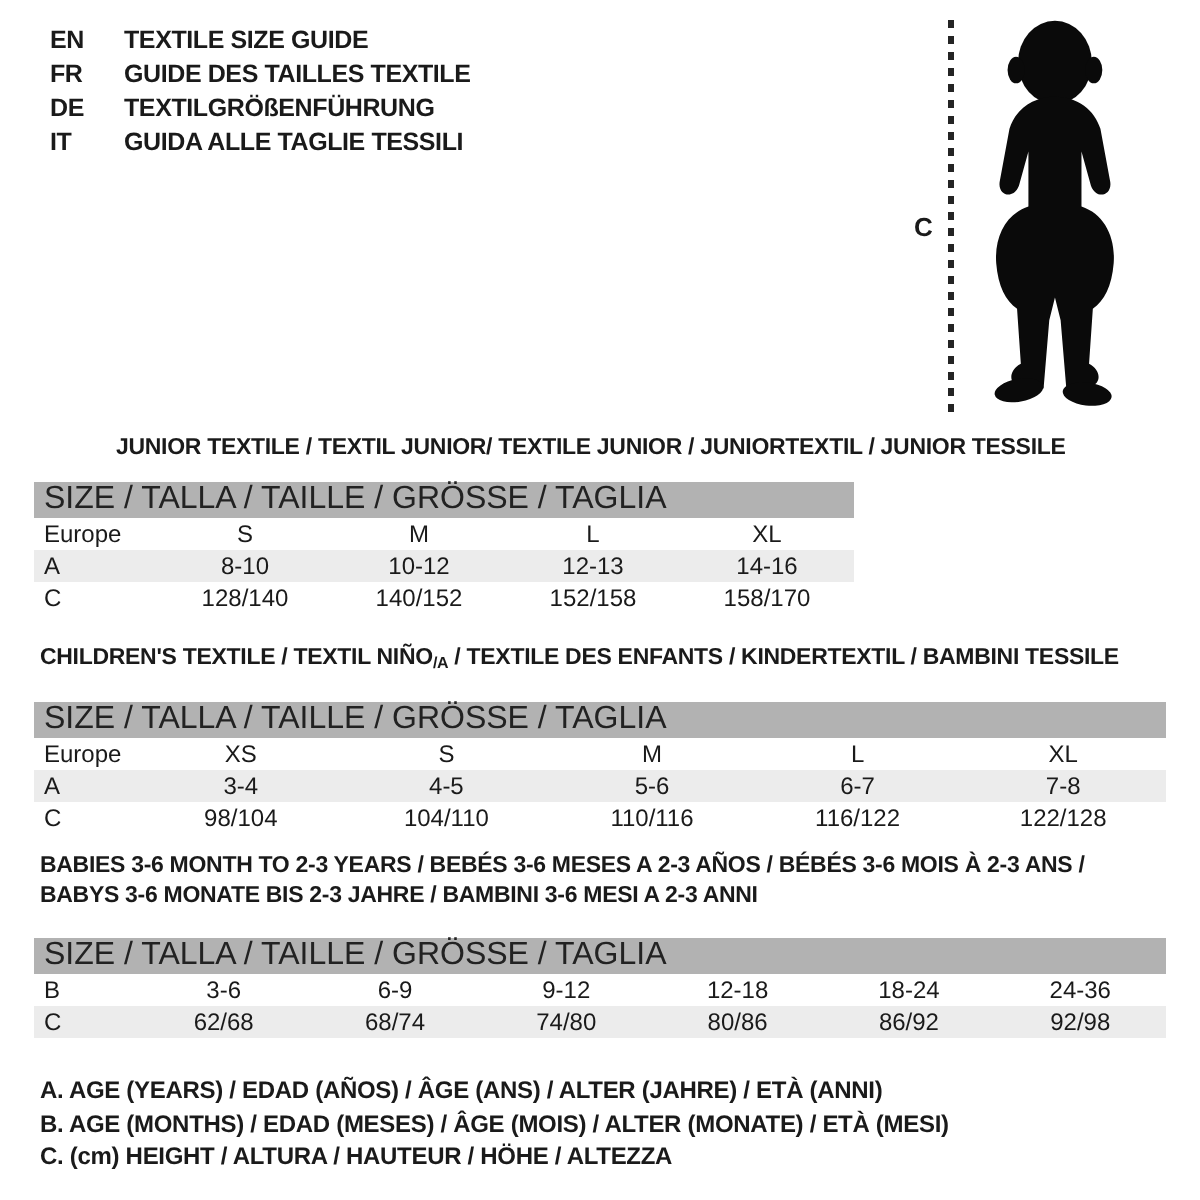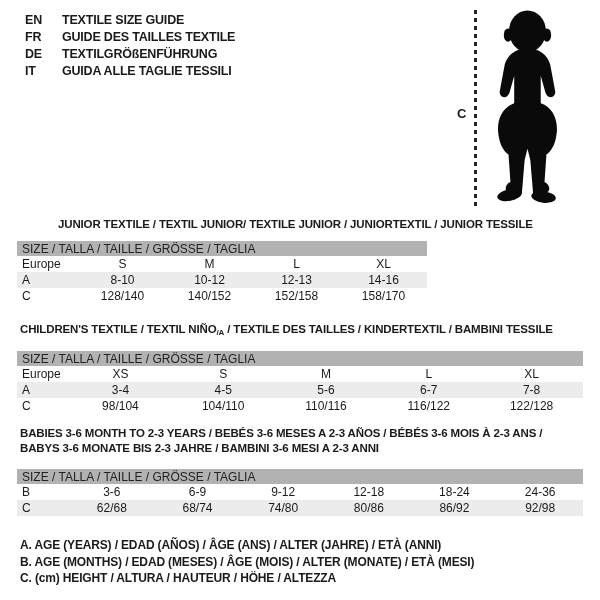--- a/index.html
+++ b/index.html
@@ -32,21 +32,21 @@
   .t2-title { top: 322px; }
   .t3-title { top: 426px; width: 540px; }
   .subsc { font-size: 8px; vertical-align: -2px; }
 
   table.size-table { position: absolute; left: 17px; border-collapse: collapse; table-layout: fixed; }
   .t1 { top: 241px; width: 410px; }
   .t2 { top: 351px; width: 566px; }
   .t3 { top: 469px; width: 566px; }
 
   .size-table td { font-size: 12px; height: 16px; text-align: center; padding: 0; vertical-align: middle; }
-  .bar-row td { background: #b2b2b2; text-align: left; padding-left: 5px; height: 15px; font-size: 12px; color: #222; }
+  .bar-row td { background: #b2b2b2; text-align: left; padding-left: 5px; height: 15px; font-size: 16px; color: #222; }
   td.lbl { text-align: left; padding-left: 5px; }
   tr.shade td { background: #ececec; }
   col.label-col-a { width: 62px; }
   col.label-col-b { width: 52px; }
 
   
   .footnotes { position: absolute; left: 20px; top: 537px; }
   .footnote { font-size: 12px; font-weight: bold; line-height: 16.5px; letter-spacing: -0.15px; }
 </style>
 </head>
@@ -116,21 +116,21 @@
       <td class="lbl">C</td>
       <td>128/140</td>
       <td>140/152</td>
       <td>152/158</td>
       <td>158/170</td>
     </tr>
   </tbody>
 </table>
 
 <div class="tbl-title t2-title">
-  <span>CHILDREN'S TEXTILE / TEXTIL NIÑO</span><sub class="subsc">/A</sub><span> / TEXTILE DES TAILLES / KINDERTEXTIL / BAMBINI TESSILE</span>
+  <span>CHILDREN'S TEXTILE / TEXTIL NIÑO</span><sub class="subsc">/A</sub><span> / TEXTILE DES ENFANTS / KINDERTEXTIL / BAMBINI TESSILE</span>
 </div>
 <table class="size-table t2">
   <colgroup>
       <col class="label-col-b">
       <col>
       <col>
       <col>
       <col>
       <col>
     </colgroup>

